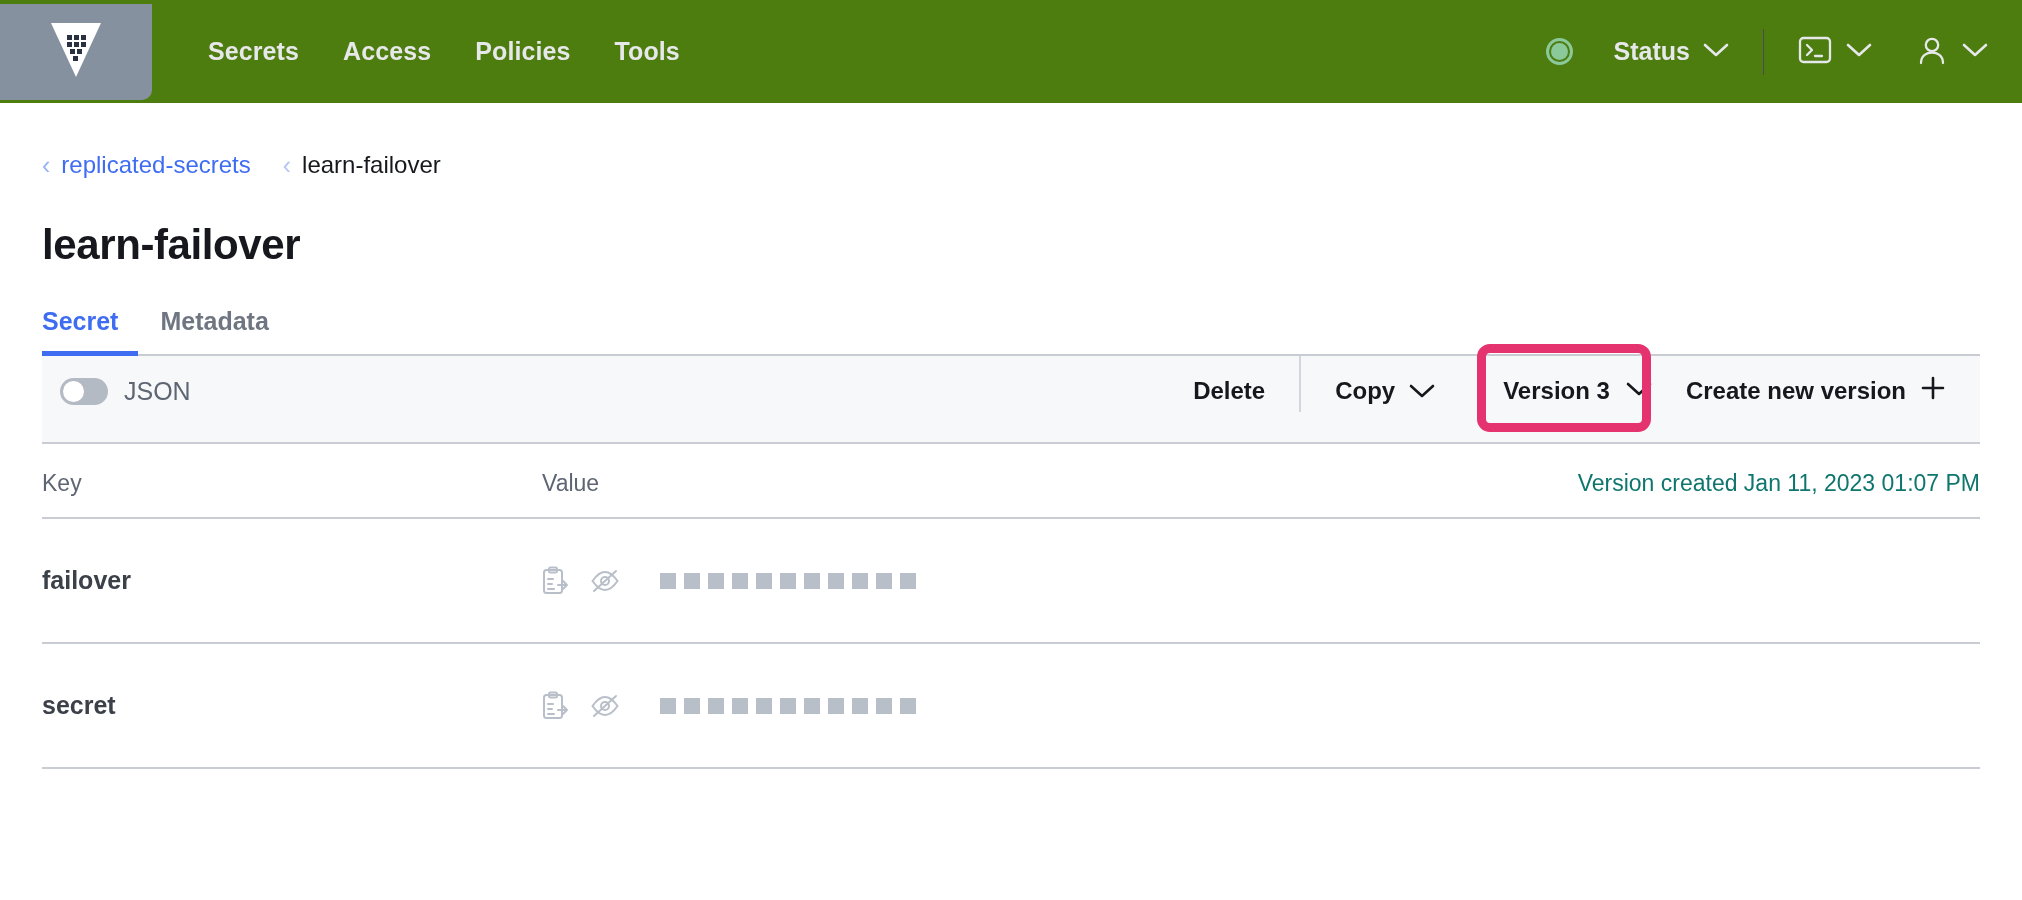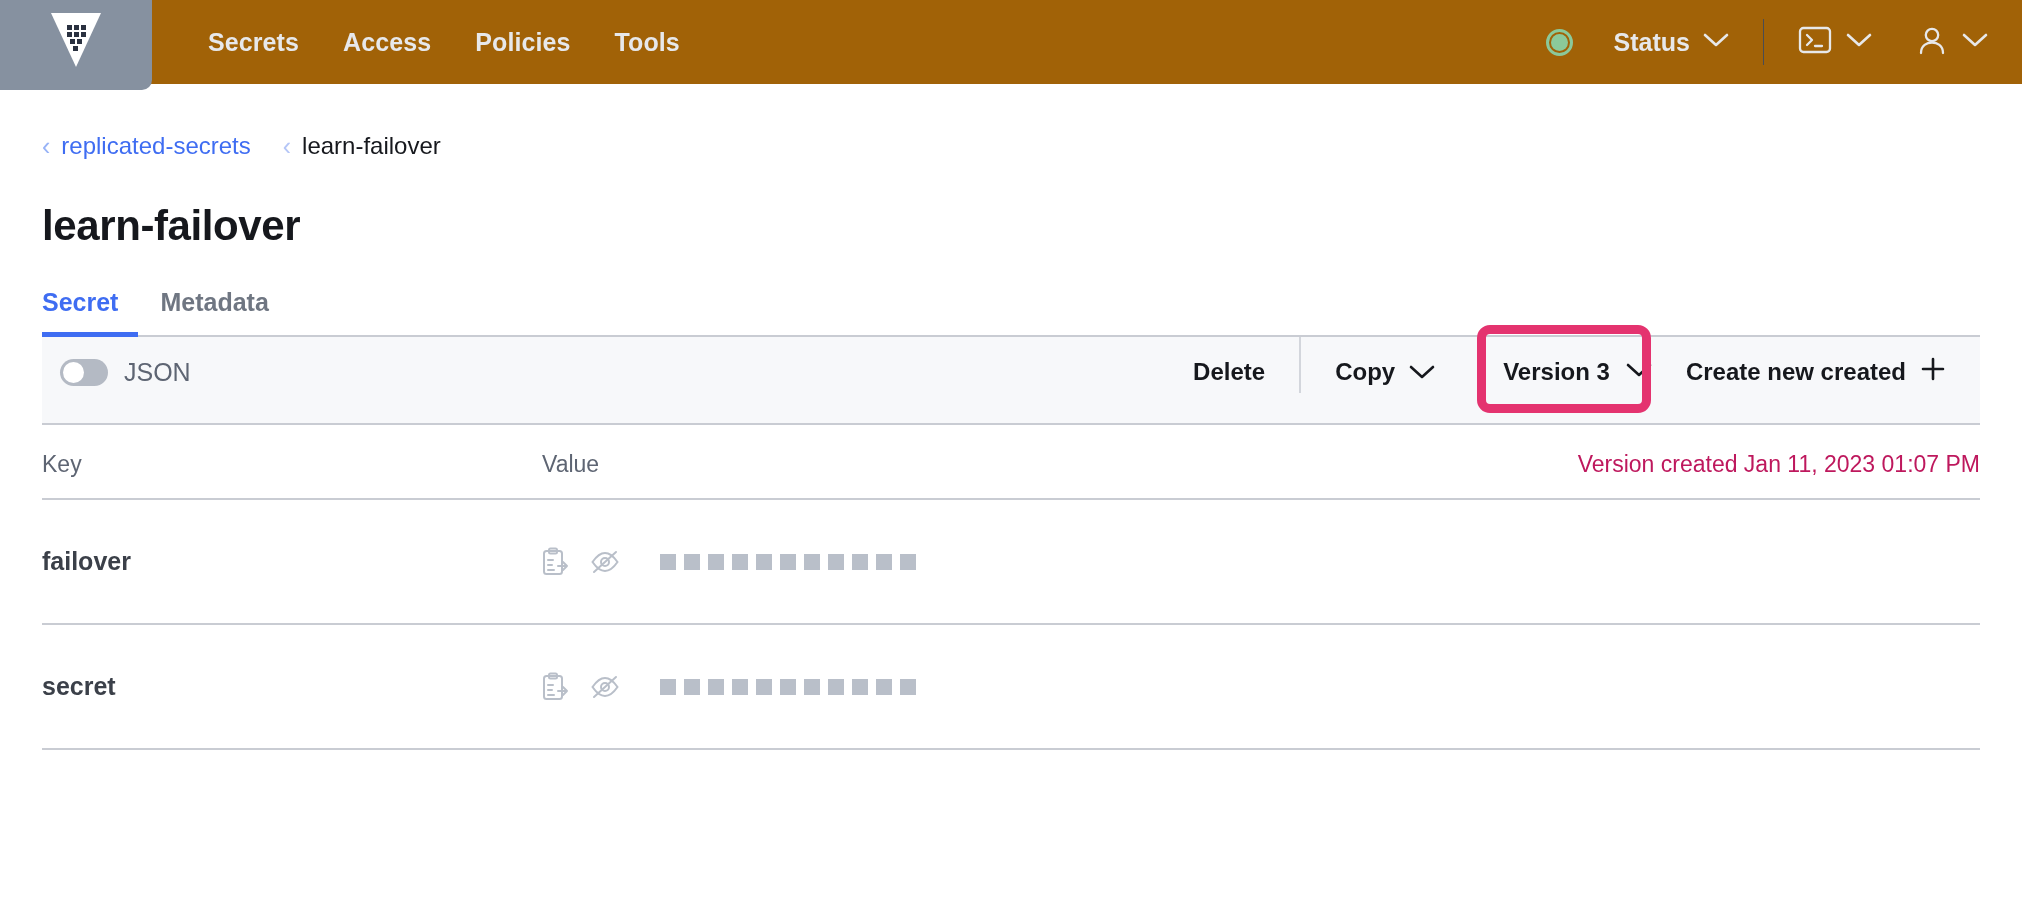--- a/index.html
+++ b/index.html
@@ -8,22 +8,22 @@
   html, body {
     width: 2022px;
     height: 900px;
     background: #ffffff;
     font-family: "Liberation Sans", sans-serif;
     -webkit-font-smoothing: antialiased;
   }
 
   
   .navbar {
-    height: 84px;
-    background: #a16207;
+    height: 103px;
+    background: #4d7c0f;
     display: flex;
     align-items: center;
     position: relative;
   }
 
   .logo-tile {
     width: 152px;
     height: 96px;
     background: #8691a0;
     border-radius: 0 0 10px 0;
@@ -248,21 +248,21 @@
   }
   .col-key { width: 500px; }
   .col-val { flex: 1; }
   .kv-head-label {
     font-size: 23px;
     color: #5e6573;
   }
   .kv-head-meta {
     margin-left: auto;
     font-size: 23px;
-    color: #be185d;
+    color: #0f766e;
     white-space: nowrap;
   }
 
   .kv-row {
     display: flex;
     align-items: center;
     height: 125px;
     border-bottom: 2px solid #c9ccd3;
   }
   .kv-key {
@@ -424,21 +424,21 @@
         </div>
         <span class="chev" style="margin-left:-18px">
           <svg width="26" height="16" viewBox="0 0 26 16">
               <path d="M2 3 L13 13 L24 3" fill="none" stroke="#16181d" stroke-width="2.6" stroke-linecap="round" stroke-linejoin="round"></path>
             </svg>
         </span>
         <div class="highlight-box"></div>
       </div>
 
       <div class="tb-btn">
-        <span>Create new created</span>
+        <span>Create new version</span>
         <span>
           <svg width="26" height="26" viewBox="0 0 26 26">
               <path d="M13 3 L13 23 M3 13 L23 13" fill="none" stroke="#16181d" stroke-width="2.6" stroke-linecap="round"></path>
             </svg>
         </span>
       </div>
 
     </div>
   </div>
 

